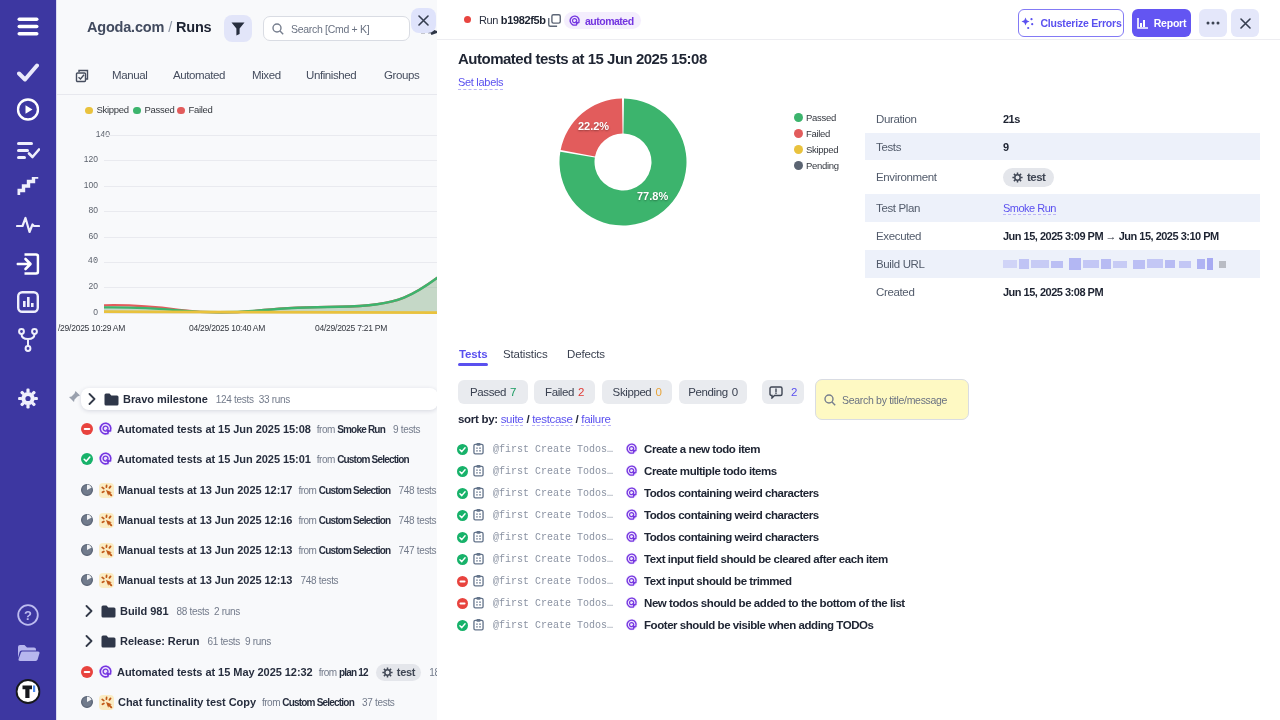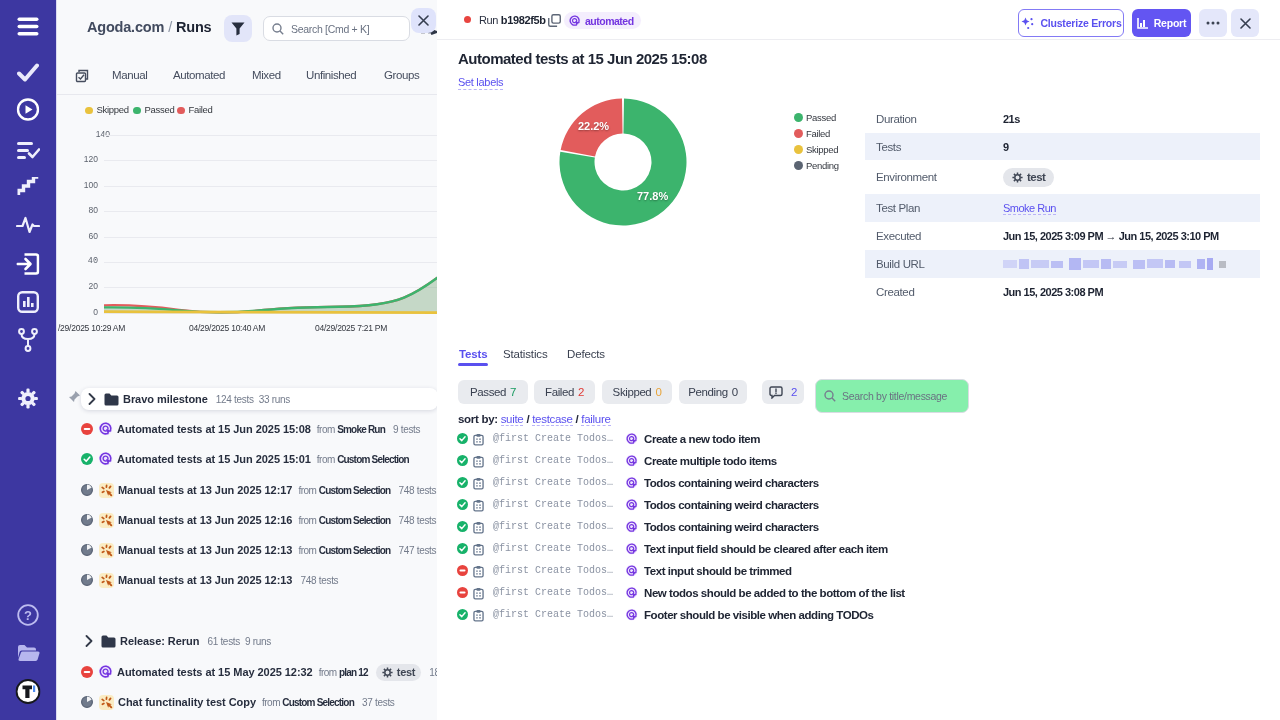--- a/index.html
+++ b/index.html
@@ -55,27 +55,27 @@
 #itable { position:absolute; left:428px; top:105px; width:395px; font-size:11.5px; }
 .irow { display:flex; align-items:center; }
 .irow.alt { background:#edf1fa; }
 .irow .lab { width:138px; padding-left:11px; color:#525b6b; flex:none; letter-spacing:-0.35px;}
 .irow .val { color:#1d2331; font-weight:bold; font-size:11px; letter-spacing:-0.5px; white-space:nowrap;}
 
 .rtab { position:absolute; top:348px; font-size:11.5px; letter-spacing:-0.15px; color:#3a4150; }
 
 .pill { position:absolute; top:380px; height:24px; background:#e9ebef; border-radius:6px; display:flex; align-items:center; justify-content:center; font-size:11.5px; letter-spacing:-0.4px; color:#394050; }
 .pill b { font-weight:normal; margin-left:4px; }
-#rsearch { position:absolute; left:378px; top:379px; width:154px; height:34px; background:#86efac; border:1px solid #d9dce3; border-radius:7px; display:flex; align-items:center; padding:0 8px; color:#6a7282; font-size:10.5px; letter-spacing:-0.3px; white-space:nowrap; overflow:hidden;}
+#rsearch { position:absolute; left:378px; top:379px; width:154px; height:41px; background:#fef9c3; border:1px solid #d9dce3; border-radius:7px; display:flex; align-items:center; padding:0 8px; color:#6a7282; font-size:10.5px; letter-spacing:-0.3px; white-space:nowrap; overflow:hidden;}
 #rsearch svg { margin-right:6px; }
 #sortby { position:absolute; left:21px; top:413px; font-size:11.5px; letter-spacing:-0.3px; color:#23283a; font-weight:bold;}
 #sortby a { color:#5a50ef; font-weight:normal; border-bottom:1px dashed #b9b3f8; text-decoration:none;}
 #sortby span { font-weight:bold; color:#23283a; }
 
-.trow { position:absolute; left:0; width:100%; height:22px; display:flex; align-items:flex-start; }
+.trow { position:absolute; left:0; width:100%; height:22px; display:flex; align-items:flex-end; }
 .trow .mono { font-family:"Liberation Mono",monospace; font-size:10px; color:#8b93a3; margin-left:9px; letter-spacing:0; white-space:nowrap;}
 .trow .name { font-size:11.5px; font-weight:bold; letter-spacing:-0.45px; color:#202634; margin-left:6px; white-space:nowrap;}
 .tst { margin-left:20px; width:11px; height:11px; flex:none;}
 .clip { margin-left:5px; flex:none;}
 .qicon { margin-left:13px; flex:none;}
 </style>
 </head>
 <body>
 <svg width="0" height="0" style="position:absolute;">
   <defs>
@@ -345,20 +345,30 @@
   <div class="runrow" style="top:565px;">
     <svg class="sticon" width="12" height="12" viewBox="0 0 12 12">
         <use href="#ic-contrast"></use>
       </svg>
     <svg class="icon2" width="15" height="15" viewBox="0 0 15 15">
         <use href="#ic-clicka"></use>
       </svg>
     <span class="t">Manual tests at 13 Jun 2025 12:13</span>
       <span class="cnt">748 tests</span>
   </div>
+  <div class="runrow" style="top:596px;">
+    <svg class="chev" width="8" height="12" viewBox="0 0 8 12">
+        <use href="#ic-chev"></use>
+      </svg>
+    <svg class="icon2" width="15" height="13" viewBox="0 0 15 13" style="margin-left:8px;">
+        <use href="#ic-folder"></use>
+      </svg>
+    <span class="t">Build 981</span>
+      <span class="cnt">88 tests&nbsp; 2 runs</span>
+  </div>
   <div class="runrow" style="top:626px;">
     <svg class="chev" width="8" height="12" viewBox="0 0 8 12">
         <use href="#ic-chev"></use>
       </svg>
     <svg class="icon2" width="15" height="13" viewBox="0 0 15 13" style="margin-left:8px;">
         <use href="#ic-folder"></use>
       </svg>
     <span class="t">Release: Rerun</span>
       <span class="cnt">61 tests&nbsp; 9 runs</span>
   </div>

